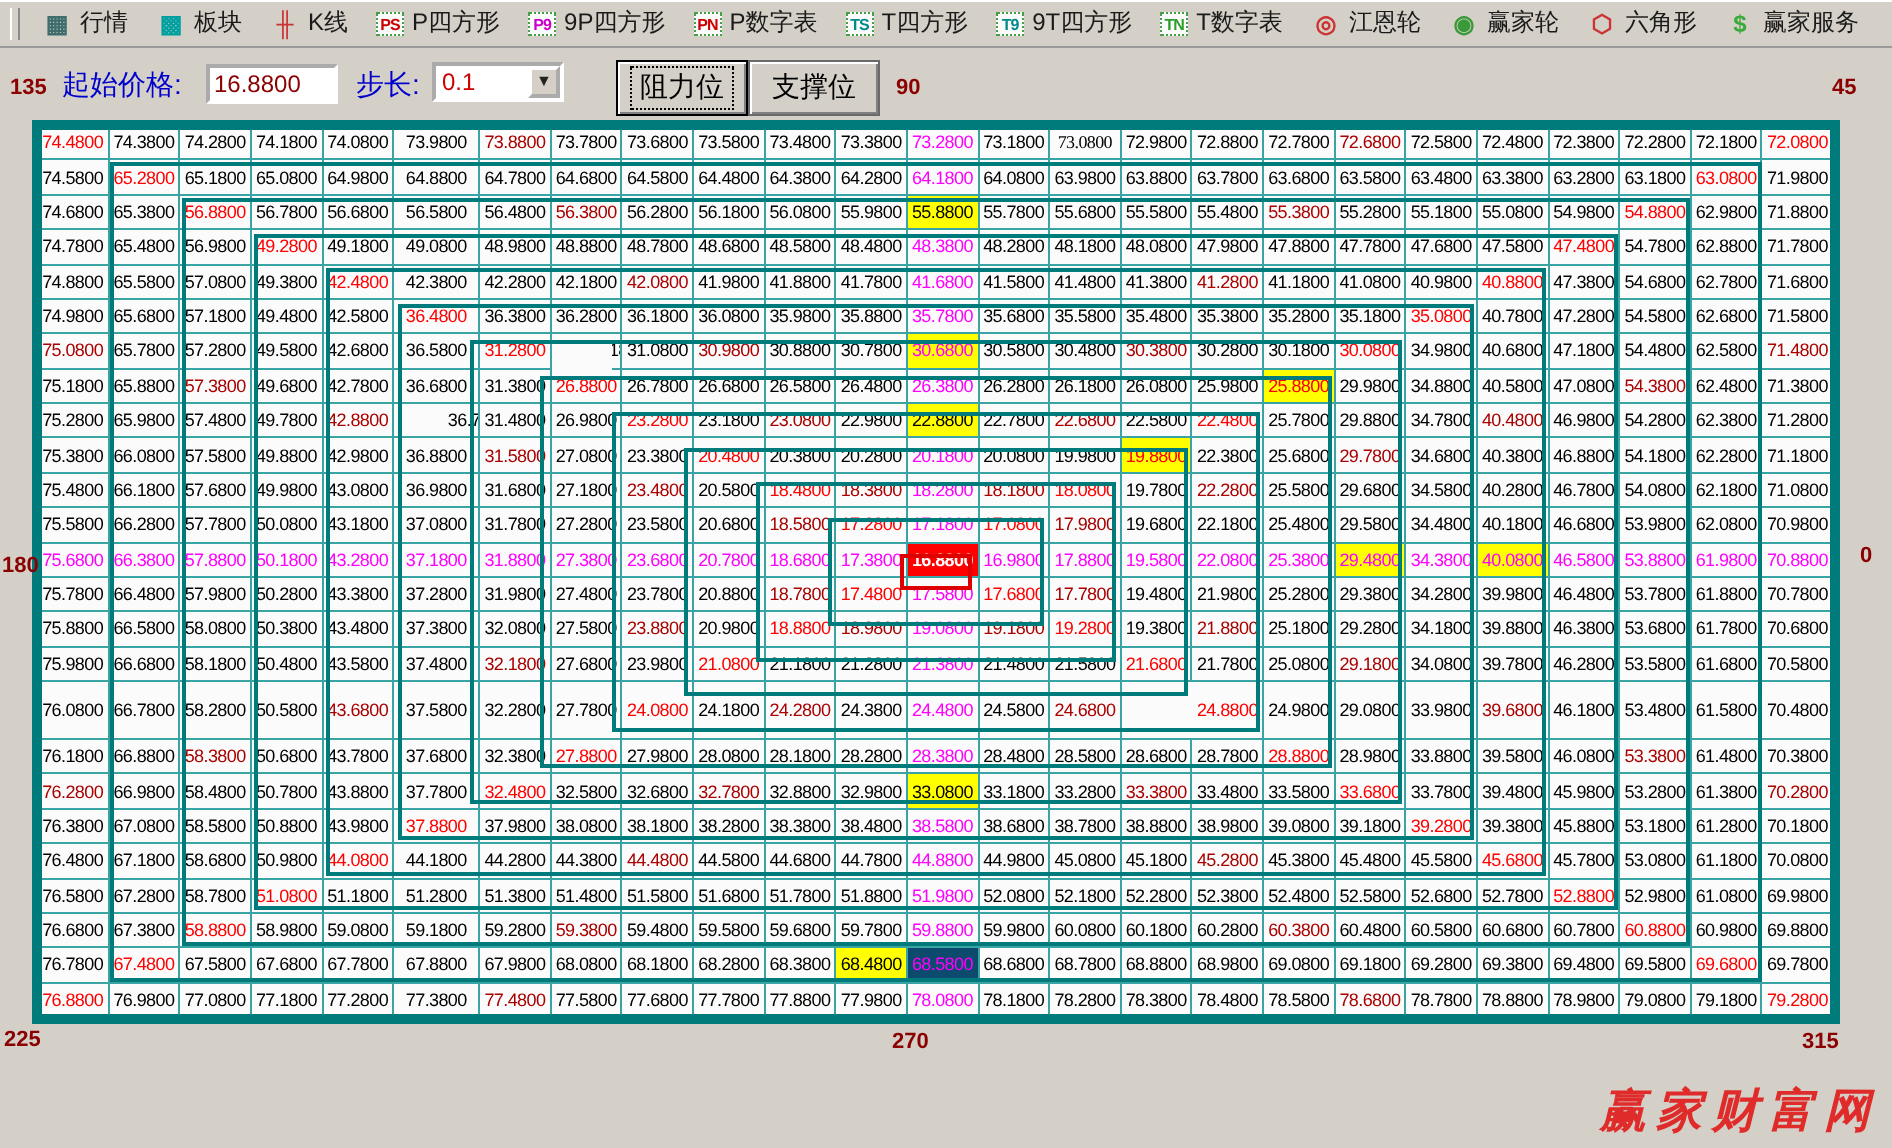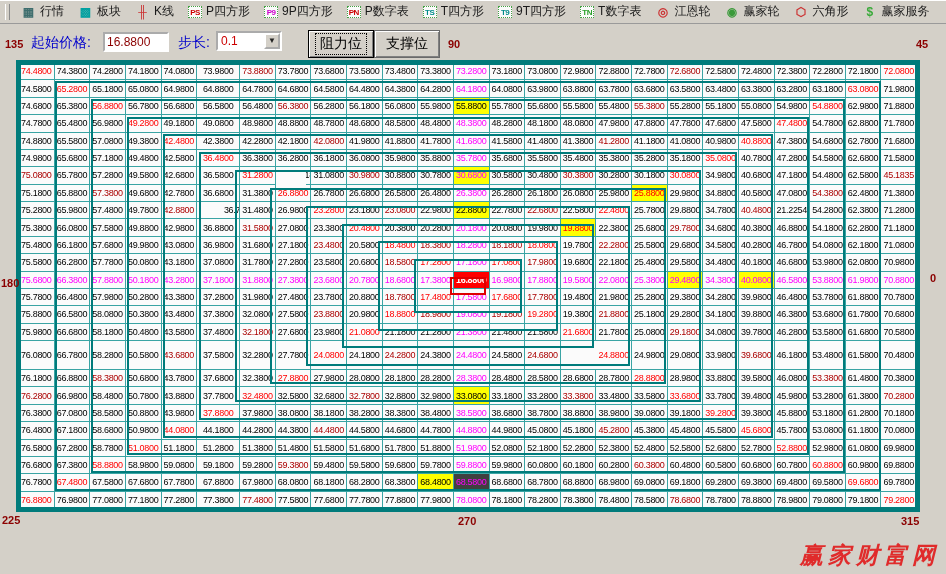--- a/index.html
+++ b/index.html
@@ -157,21 +157,21 @@
       <div class="cell" style="color: rgb(0, 0, 0);">74.0800</div>
       <div class="cell" style="color: rgb(0, 0, 0);">73.9800</div>
       <div class="cell" style="color: rgb(170, 0, 0);">73.8800</div>
       <div class="cell" style="color: rgb(0, 0, 0);">73.7800</div>
       <div class="cell" style="color: rgb(0, 0, 0);">73.6800</div>
       <div class="cell" style="color: rgb(0, 0, 0);">73.5800</div>
       <div class="cell" style="color: rgb(0, 0, 0);">73.4800</div>
       <div class="cell" style="color: rgb(0, 0, 0);">73.3800</div>
       <div class="cell" style="color: rgb(255, 0, 255);">73.2800</div>
       <div class="cell" style="color: rgb(0, 0, 0);">73.1800</div>
-      <div class="cell" style="color: rgb(0, 0, 0);">73.0800</div>
+      <div class="cell" style="color: rgb(0, 0, 0); font-family: Liberation Serif, serif;">73.0800</div>
       <div class="cell" style="color: rgb(0, 0, 0);">72.9800</div>
       <div class="cell" style="color: rgb(0, 0, 0);">72.8800</div>
       <div class="cell" style="color: rgb(0, 0, 0);">72.7800</div>
       <div class="cell" style="color: rgb(170, 0, 0);">72.6800</div>
       <div class="cell" style="color: rgb(0, 0, 0);">72.5800</div>
       <div class="cell" style="color: rgb(0, 0, 0);">72.4800</div>
       <div class="cell" style="color: rgb(0, 0, 0);">72.3800</div>
       <div class="cell" style="color: rgb(0, 0, 0);">72.2800</div>
       <div class="cell" style="color: rgb(0, 0, 0);">72.1800</div>
       <div class="cell" style="color: rgb(255, 0, 0);">72.0800</div>
@@ -317,21 +317,21 @@
       <div class="cell" style="color: rgb(0, 0, 0);">30.4800</div>
       <div class="cell" style="color: rgb(170, 0, 0);">30.3800</div>
       <div class="cell" style="color: rgb(0, 0, 0);">30.2800</div>
       <div class="cell" style="color: rgb(0, 0, 0);">30.1800</div>
       <div class="cell" style="color: rgb(255, 0, 0);">30.0800</div>
       <div class="cell" style="color: rgb(0, 0, 0);">34.9800</div>
       <div class="cell" style="color: rgb(0, 0, 0);">40.6800</div>
       <div class="cell" style="color: rgb(0, 0, 0);">47.1800</div>
       <div class="cell" style="color: rgb(0, 0, 0);">54.4800</div>
       <div class="cell" style="color: rgb(0, 0, 0);">62.5800</div>
-      <div class="cell" style="color: rgb(170, 0, 0);">45.1835</div>
+      <div class="cell" style="color: rgb(170, 0, 0);">71.4800</div>
       <div class="cell" style="color: rgb(0, 0, 0);">75.1800</div>
       <div class="cell" style="color: rgb(0, 0, 0);">65.8800</div>
       <div class="cell" style="color: rgb(170, 0, 0);">57.3800</div>
       <div class="cell" style="color: rgb(0, 0, 0);">49.6800</div>
       <div class="cell" style="color: rgb(0, 0, 0);">42.7800</div>
       <div class="cell" style="color: rgb(0, 0, 0);">36.6800</div>
       <div class="cell" style="color: rgb(0, 0, 0);">31.3800</div>
       <div class="cell" style="color: rgb(255, 0, 0);">26.8800</div>
       <div class="cell" style="color: rgb(0, 0, 0);">26.7800</div>
       <div class="cell" style="color: rgb(0, 0, 0);">26.6800</div>
@@ -364,21 +364,21 @@
       <div class="cell" style="color: rgb(0, 0, 0);">22.9800</div>
       <div class="cell" style="background: rgb(255, 255, 0); color: rgb(0, 0, 0);">22.8800</div>
       <div class="cell" style="color: rgb(0, 0, 0);">22.7800</div>
       <div class="cell" style="color: rgb(170, 0, 0);">22.6800</div>
       <div class="cell" style="color: rgb(0, 0, 0);">22.5800</div>
       <div class="cell" style="color: rgb(255, 0, 0);">22.4800</div>
       <div class="cell" style="color: rgb(0, 0, 0);">25.7800</div>
       <div class="cell" style="color: rgb(0, 0, 0);">29.8800</div>
       <div class="cell" style="color: rgb(0, 0, 0);">34.7800</div>
       <div class="cell" style="color: rgb(170, 0, 0);">40.4800</div>
-      <div class="cell" style="color: rgb(0, 0, 0);">21.2254</div>
+      <div class="cell" style="color: rgb(0, 0, 0);">46.9800</div>
       <div class="cell" style="color: rgb(0, 0, 0);">54.2800</div>
       <div class="cell" style="color: rgb(0, 0, 0);">62.3800</div>
       <div class="cell" style="color: rgb(0, 0, 0);">71.2800</div>
       <div class="cell" style="color: rgb(0, 0, 0);">75.3800</div>
       <div class="cell" style="color: rgb(0, 0, 0);">66.0800</div>
       <div class="cell" style="color: rgb(0, 0, 0);">57.5800</div>
       <div class="cell" style="color: rgb(0, 0, 0);">49.8800</div>
       <div class="cell" style="color: rgb(0, 0, 0);">42.9800</div>
       <div class="cell" style="color: rgb(0, 0, 0);">36.8800</div>
       <div class="cell" style="color: rgb(170, 0, 0);">31.5800</div>
@@ -730,21 +730,21 @@
       <div class="cell" style="color: rgb(0, 0, 0);">67.5800</div>
       <div class="cell" style="color: rgb(0, 0, 0);">67.6800</div>
       <div class="cell" style="color: rgb(0, 0, 0);">67.7800</div>
       <div class="cell" style="color: rgb(0, 0, 0);">67.8800</div>
       <div class="cell" style="color: rgb(0, 0, 0);">67.9800</div>
       <div class="cell" style="color: rgb(0, 0, 0);">68.0800</div>
       <div class="cell" style="color: rgb(0, 0, 0);">68.1800</div>
       <div class="cell" style="color: rgb(0, 0, 0);">68.2800</div>
       <div class="cell" style="color: rgb(0, 0, 0);">68.3800</div>
       <div class="cell" style="background: rgb(255, 255, 0); color: rgb(0, 0, 0);">68.4800</div>
-      <div class="cell" style="background: #404040; color: rgb(255, 0, 255);">68.5800</div>
+      <div class="cell" style="background: #0c4a6e; color: rgb(255, 0, 255);">68.5800</div>
       <div class="cell" style="color: rgb(0, 0, 0);">68.6800</div>
       <div class="cell" style="color: rgb(0, 0, 0);">68.7800</div>
       <div class="cell" style="color: rgb(0, 0, 0);">68.8800</div>
       <div class="cell" style="color: rgb(0, 0, 0);">68.9800</div>
       <div class="cell" style="color: rgb(0, 0, 0);">69.0800</div>
       <div class="cell" style="color: rgb(0, 0, 0);">69.1800</div>
       <div class="cell" style="color: rgb(0, 0, 0);">69.2800</div>
       <div class="cell" style="color: rgb(0, 0, 0);">69.3800</div>
       <div class="cell" style="color: rgb(0, 0, 0);">69.4800</div>
       <div class="cell" style="color: rgb(0, 0, 0);">69.5800</div>
@@ -793,14 +793,14 @@
   </div>
 
 <div id="watermark">赢家财富网</div>
 
 <span class="angle-label" style="left: 5px; top: 38px;">135</span>
 <span class="angle-label" style="left: 448px; top: 38px;">90</span>
 <span class="angle-label" style="left: 916px; top: 38px;">45</span>
 <span class="angle-label" style="left: 1px; top: 277px;">180</span>
 <span class="angle-label" style="left: 930px; top: 272px;">0</span>
 <span class="angle-label" style="left: 2px; top: 514px;">225</span>
-<span class="angle-label" style="left: 458px; top: 515px;">270</span>
+<span class="angle-label" style="left: 446px; top: 515px;">270</span>
 <span class="angle-label" style="left: 901px; top: 515px;">315</span>
 
 </body></html>

